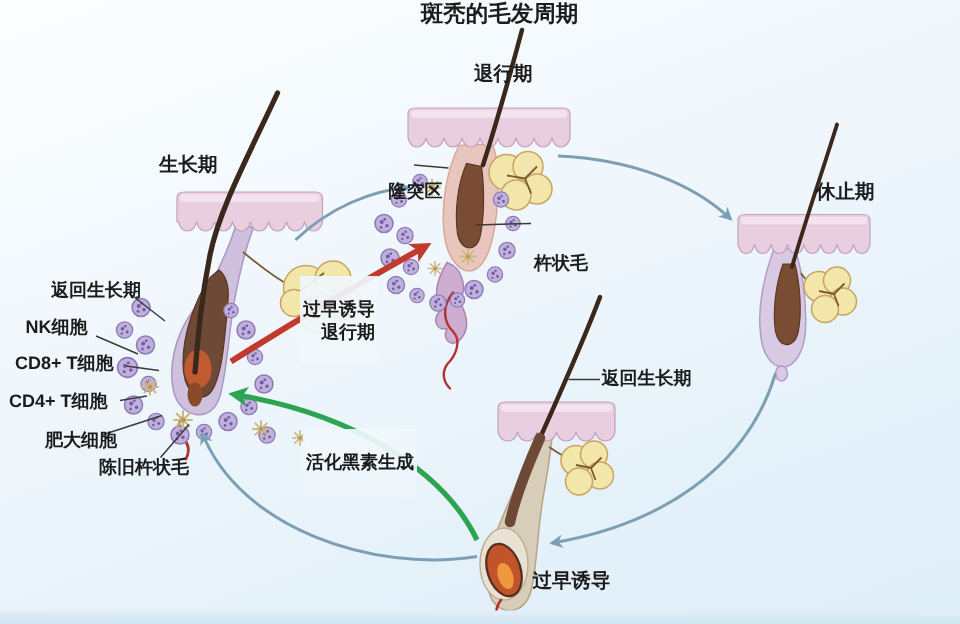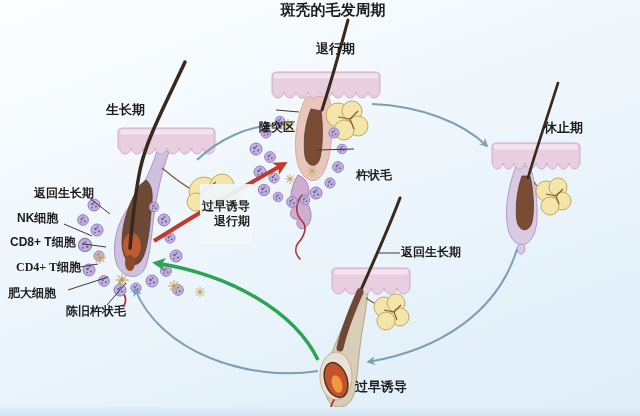--- a/index.html
+++ b/index.html
@@ -215,22 +215,23 @@
   <div class="lbl stage-lbl" style="left:544px;top:120px;">休止期</div>
   <div class="lbl stage-lbl" style="left:355px;top:379px;">过早诱导</div>
 
   <div class="lbl" style="left:231px;top:120px;padding-left:28px;">隆突区</div>
   <div class="lbl" style="left:356px;top:141px;margin-top:27px;">杵状毛</div>
   <div class="lbl" style="left:401px;top:245px;">返回生长期</div>
   <div class="lbl on-arrow" style="left:200px;top:184px;">
     <span style="display:block;">过早诱导</span>
     <span style="display:block;">退行期</span>
   </div>
+  <div class="lbl on-arrow" style="left:202px;top:286px;">活化黑素生成</div>
 
   <div class="lbl" style="left:34px;top:186px;">返回生长期</div>
   <div class="lbl" style="left:17px;top:211px;">NK细胞</div>
   <div class="lbl" style="left:10px;top:235px;">CD8+ T细胞</div>
-  <div class="lbl" style="left:16px;top:260px;font-family:Liberation Serif, serif;">CD4+ T细胞</div>
-  <div class="lbl" style="left:8px;top:286px;">肥大细胞</div>
+  <div class="lbl" style="left:6px;top:260px;">CD4+ T细胞</div>
+  <div class="lbl" style="left:30px;top:286px;">肥大细胞</div>
   <div class="lbl" style="left:66px;top:304px;">陈旧杵状毛</div>
 
   <div id="bottom-strip"></div>
 </div>
 
 </body></html>

